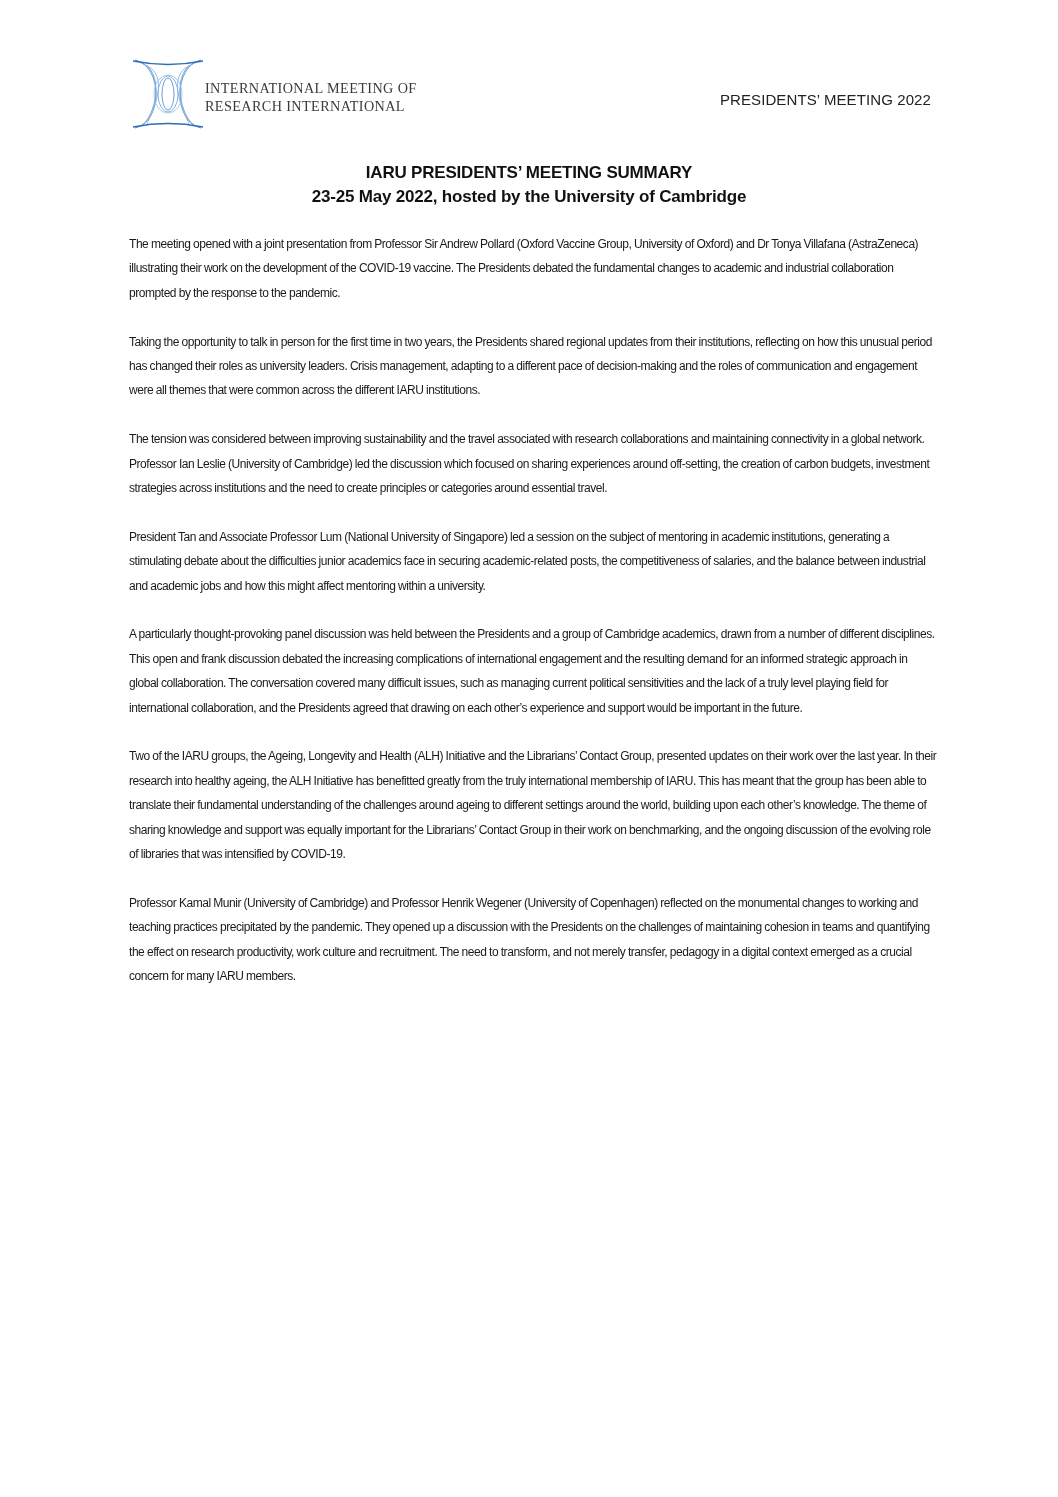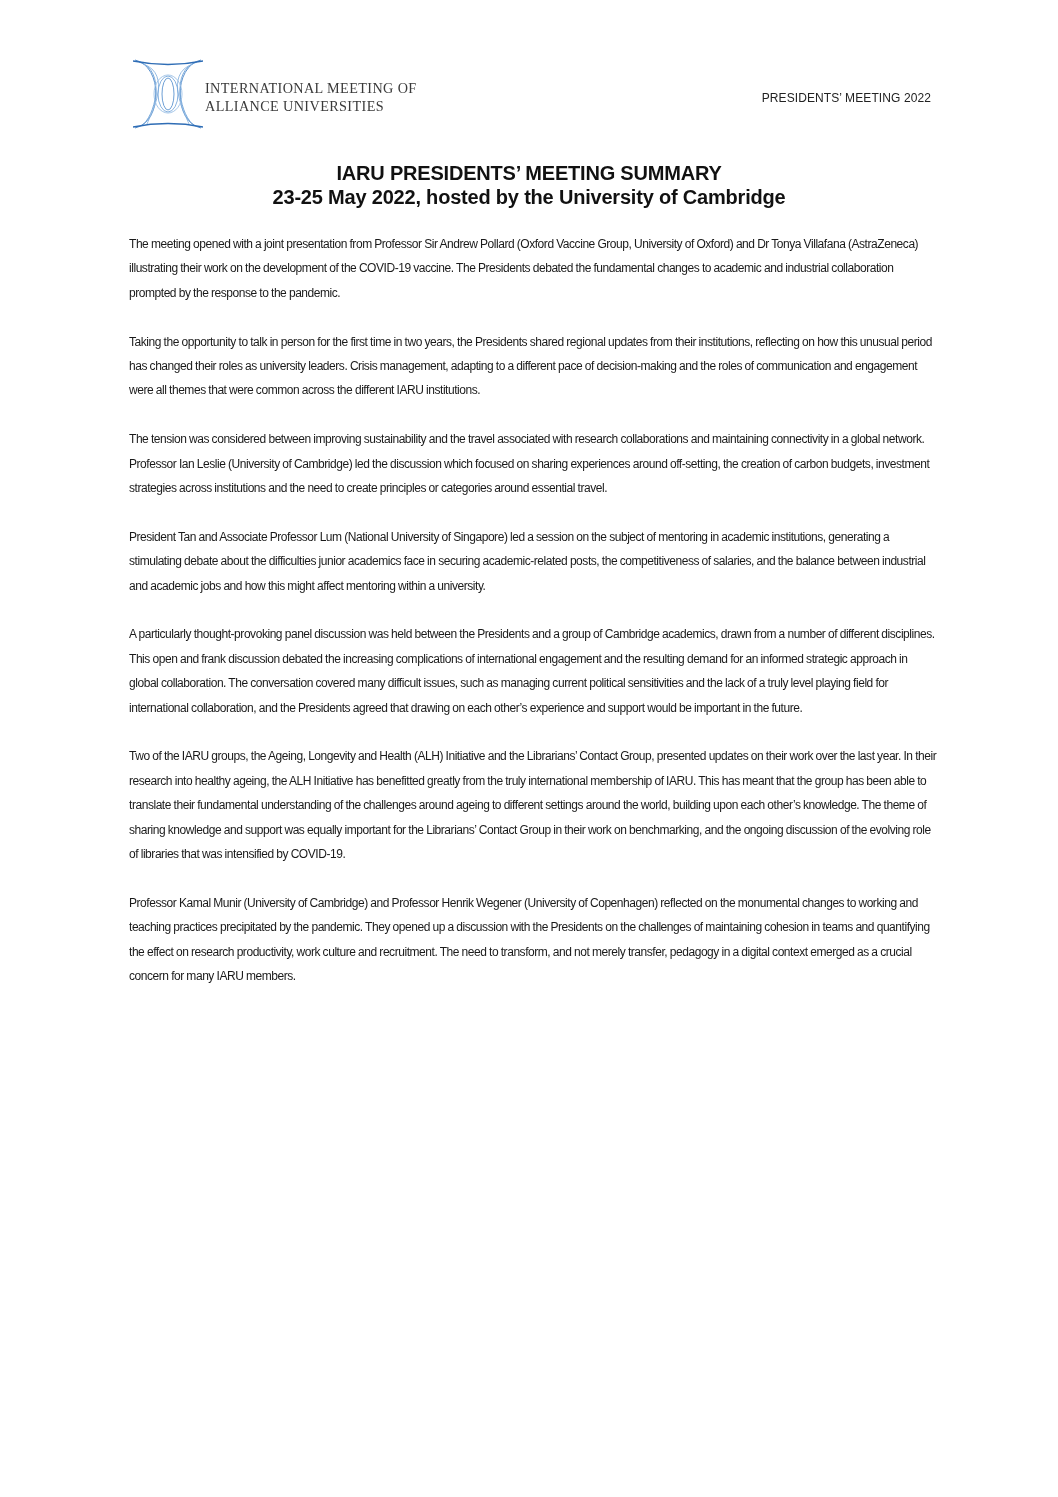--- a/index.html
+++ b/index.html
@@ -1,21 +1,21 @@
 <!DOCTYPE html>
 <html><head>
 <meta charset="utf-8">
 <style>
   html, body { margin: 0; padding: 0; background: #ffffff; }
   body { width: 1058px; height: 1497px; position: relative; overflow: hidden; color: #1a1a1a; }
   .logo { position: absolute; left: 133px; top: 58px; width: 300px; height: 76px; }
   .logo svg { position: absolute; left: 0; top: 0; width: 70px; height: 72px; }
   .logo-text { position: absolute; left: 72px; top: 21px; font-family: "Liberation Serif", serif; font-size: 14.2px; line-height: 18px; color: #3a3a3a; letter-spacing: 0.4px; }
-  .running-head { position: absolute; right: 127px; top: 91px; font-family: "Liberation Sans", sans-serif; font-size: 12px; color: #222; letter-spacing: 0.1px; }
-  .title-block { position: absolute; left: 0; width: 1058px; top: 161px; text-align: center; font-family: "Liberation Sans", sans-serif; font-weight: bold; font-size: 20px; line-height: 24px; color: #111; letter-spacing: -0.2px; }
+  .running-head { position: absolute; right: 127px; top: 91px; font-family: "Liberation Sans", sans-serif; font-size: 15px; color: #222; letter-spacing: 0.1px; }
+  .title-block { position: absolute; left: 0; width: 1058px; top: 161px; text-align: center; font-family: "Liberation Sans", sans-serif; font-weight: bold; font-size: 17px; line-height: 24px; color: #111; letter-spacing: -0.2px; }
   .content { position: absolute; left: 129px; top: 232px; width: 810px; font-family: "Liberation Sans", sans-serif; font-size: 12px; line-height: 24.4px; color: #1a1a1a; letter-spacing: -0.45px; word-spacing: -0.3px; }
   .content p { margin: 0 0 24.4px 0; }
 </style>
 </head>
 <body>
 
 <div class="logo">
   <svg viewBox="0 0 70 72">
     <g fill="none" stroke="#4a86c8" stroke-width="0.9">
       <path d="M2 2 C 30 8, 30 64, 2 70"></path>
@@ -26,21 +26,21 @@
       <path d="M60 6 C 30 16, 52 56, 56 66" stroke="#8ab4e0"></path>
       <ellipse cx="35" cy="36" rx="6" ry="16" stroke="#5b93cf"></ellipse>
       <ellipse cx="35" cy="36" rx="10" ry="18" stroke="#7aa9db"></ellipse>
       <ellipse cx="35" cy="36" rx="14" ry="19" stroke="#9bbfe5"></ellipse>
       <path d="M0 3 Q 35 10 70 3" stroke="#2f6db5" stroke-width="1.4"></path>
       <path d="M0 69 Q 35 62 70 69" stroke="#2f6db5" stroke-width="1.4"></path>
     </g>
   </svg>
   <div class="logo-text">
     <div>INTERNATIONAL MEETING OF</div>
-    <div>ALLIANCE UNIVERSITIES</div>
+    <div>RESEARCH INTERNATIONAL</div>
   </div>
 </div>
 
 <div class="running-head">PRESIDENTS’ MEETING 2022</div>
 
 <div class="title-block">
   <div>IARU PRESIDENTS’ MEETING SUMMARY</div>
   <div>23-25 May 2022, hosted by the University of Cambridge</div>
 </div>
 

